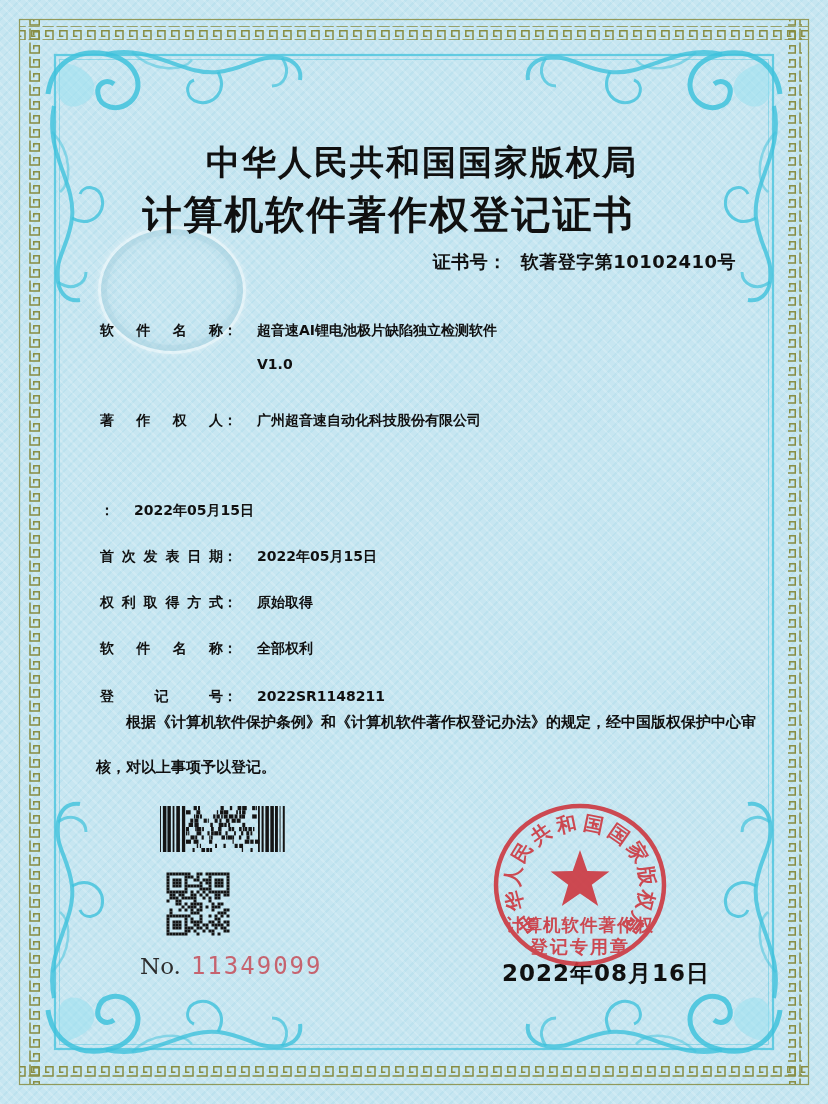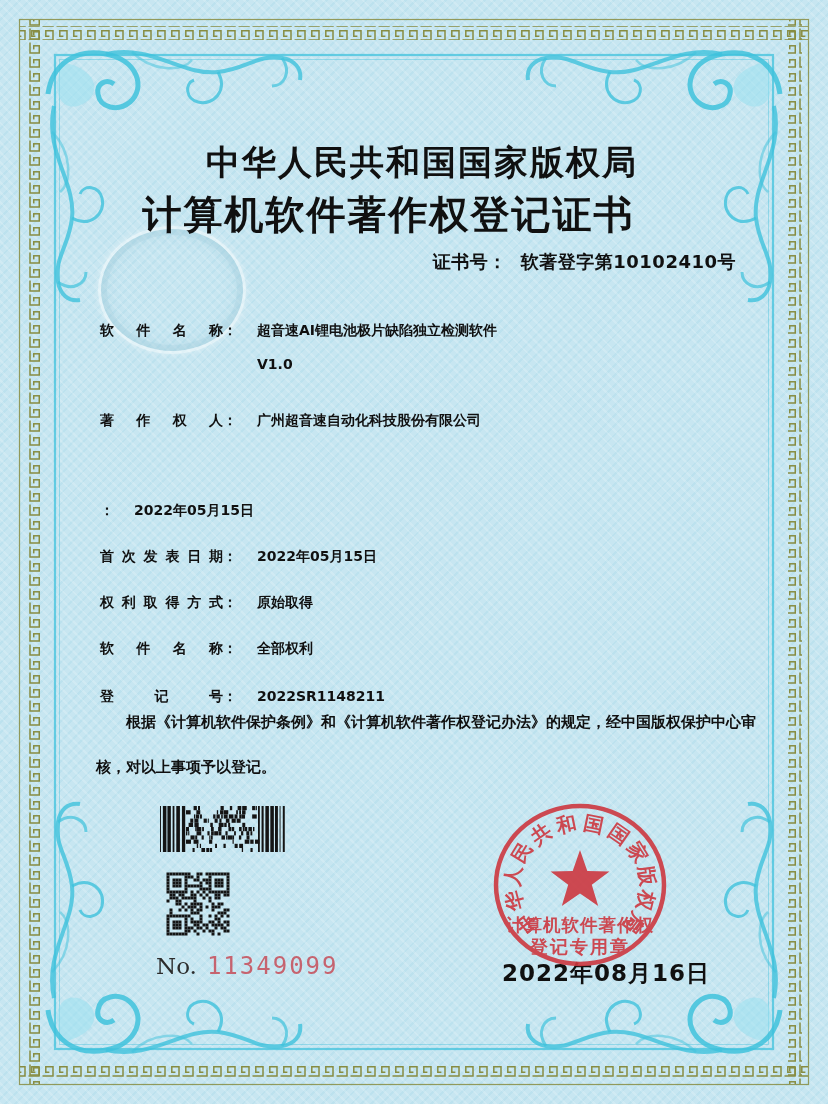--- a/index.html
+++ b/index.html
@@ -53,21 +53,21 @@
   .colon{flex:none;width:22px;}
   .fvalue{margin-left:12px;font-weight:700;}
   .fvalue .v2{margin-top:4px;}
   .statement{
     position:absolute;left:96px;top:700px;width:660px;z-index:3;margin:0;
     font-size:15px;font-weight:600;line-height:45px;text-indent:2em;
     text-align:justify;
   }
   .barcode{position:absolute;left:160px;top:806px;z-index:3;}
   .qrcode{position:absolute;left:165px;top:871px;z-index:3;}
-  .serial{position:absolute;left:156px;top:952px;z-index:3;white-space:nowrap;}
+  .serial{position:absolute;left:140px;top:952px;z-index:3;white-space:nowrap;}
   .serial-no{
     font-family:"DejaVu Serif","Liberation Serif",serif;
     font-size:23px;color:#2c2c2c;
   }
   .serial-digits{
     font-family:"DejaVu Sans Mono","Liberation Mono",monospace;
     font-size:24px;color:var(--serialred);letter-spacing:2px;margin-left:10px;opacity:.85;
   }
   .issue-date{
     position:absolute;left:502px;top:958px;z-index:3;

